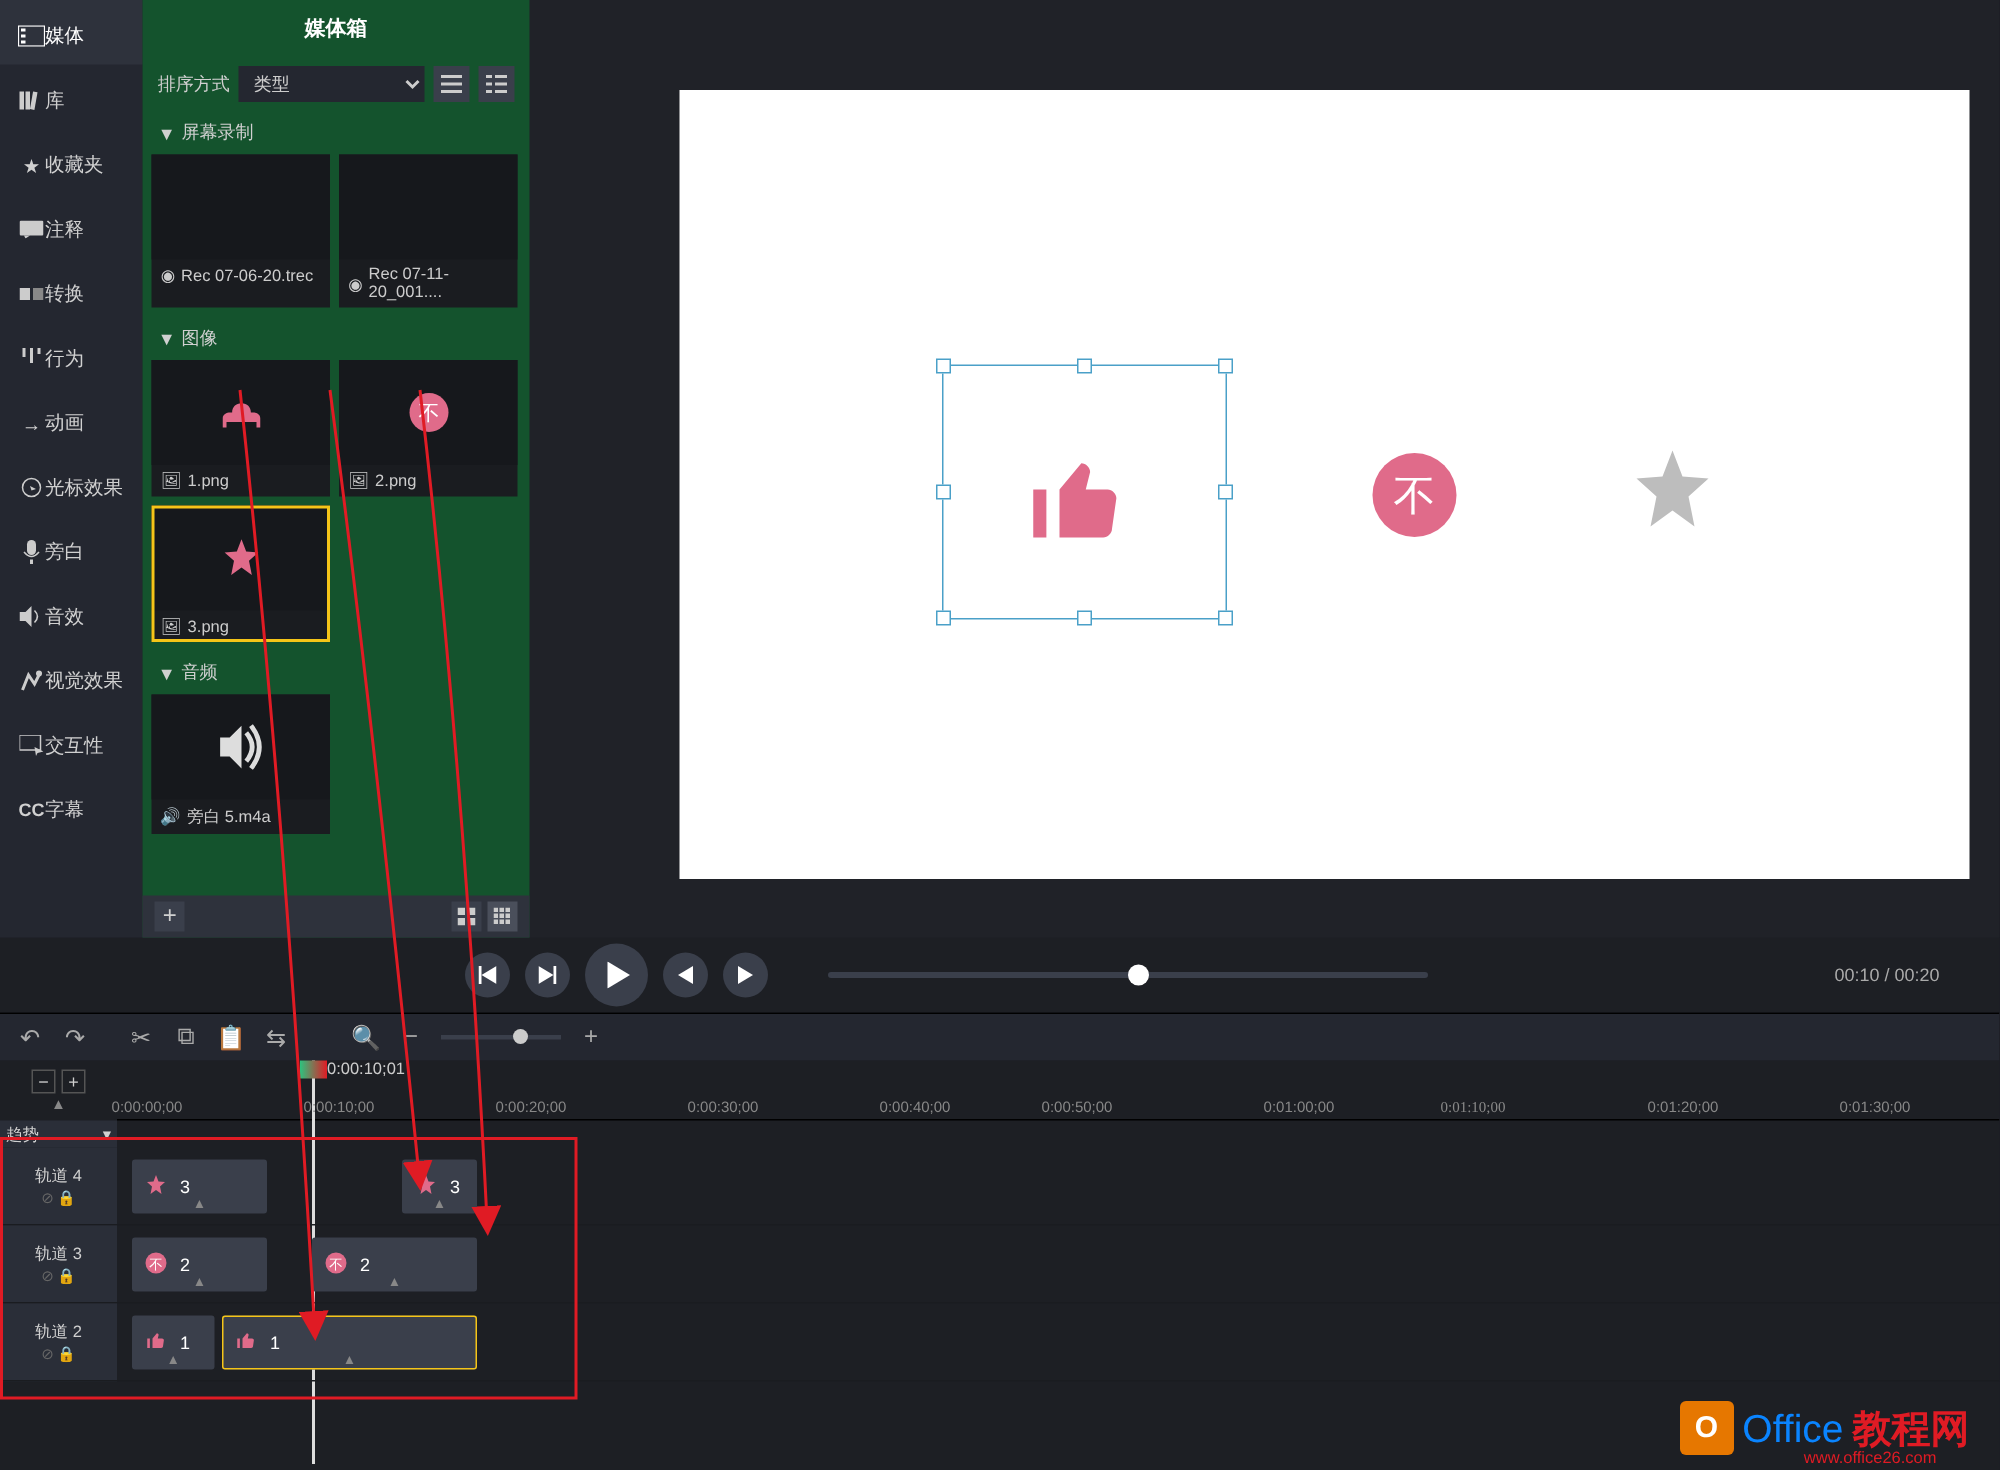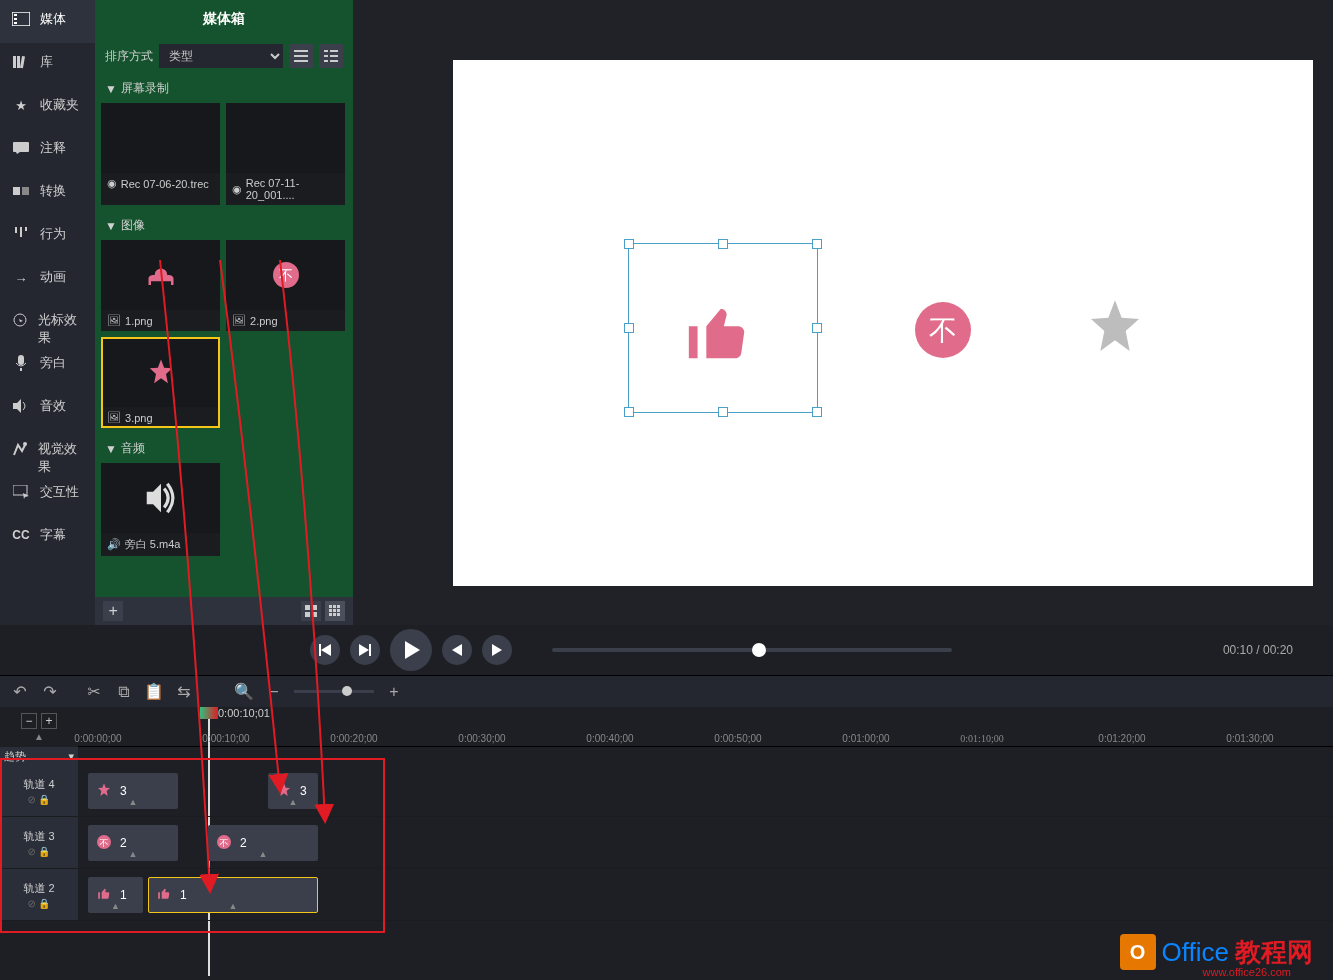--- a/index.html
+++ b/index.html
@@ -1,21 +1,21 @@
 <!DOCTYPE html>
 <html><head>
 <meta charset="utf-8">
 <style>
 * { margin: 0; padding: 0; box-sizing: border-box; font-family: "Microsoft YaHei", Arial, sans-serif; }
 body { background: #1d1f24; color: #d0d0d0; width: 1333px; height: 980px; overflow: hidden; position: relative; }
 
 .top-area { display: flex; height: 625px; }
 
 .sidebar { width: 97px; background: #242730; display: flex; flex-direction: column; }
-.sidebar-item { display: flex; align-items: flex-start; padding: 10px 12px; height: 43px; cursor: pointer; gap: 10px; font-size: 13px; }
+.sidebar-item { display: flex; align-items: flex-end; padding: 10px 12px; height: 43px; cursor: pointer; gap: 0; font-size: 13px; }
 .sidebar-item.active { background: #2e323c; color: #fff; }
 .sb-icon { width: 18px; height: 18px; display: inline-flex; align-items: center; justify-content: center; }
 
 .media-panel { width: 263px; background: #14532d; display: flex; flex-direction: column; position: relative; }
 .panel-title { text-align: center; padding: 10px 0; font-size: 14px; font-weight: bold; color: #fff; }
 .sort-row { display: flex; align-items: center; padding: 6px 10px; gap: 6px; }
 .sort-label { font-size: 12px; }
 .sort-select { flex: 1; background: #242730; border: none; color: #ccc; height: 24px; font-size: 12px; padding: 0 6px; }
 .view-btn { width: 24px; height: 24px; background: #3a3f4b; display: inline-flex; align-items: center; justify-content: center; cursor: pointer; }
 
@@ -418,21 +418,21 @@
     <div class="ruler" id="ruler">
       <div class="playhead" style="left:130px;">
         <div class="playhead-head"></div>
       </div>
       <span class="playhead-label" style="left:140px;">0:00:10;01</span>
     <span class="ruler-label" style="left: 20px;">0:00:00;00</span>
         <span class="ruler-label" style="left: 148px;">0:00:10;00</span>
         <span class="ruler-label" style="left: 276px;">0:00:20;00</span>
         <span class="ruler-label" style="left: 404px;">0:00:30;00</span>
         <span class="ruler-label" style="left: 532px;">0:00:40;00</span>
-        <span class="ruler-label" style="left: 660px;">0:00:50;00</span>
+        <span class="ruler-label" style="left: 640px;">0:00:50;00</span>
         <span class="ruler-label" style="left: 788px;">0:01:00;00</span>
         <span class="ruler-label" style="left: 904px; font-family: Liberation Serif, serif;">0:01:10;00</span>
         <span class="ruler-label" style="left: 1044px;">0:01:20;00</span>
         <span class="ruler-label" style="left: 1172px;">0:01:30;00</span>
       </div>
   </div>
   <div class="mini-track-head">
     <div class="mini-head-left">
         <span>趋势</span>
         <span style="margin-left:auto">▾</span>

